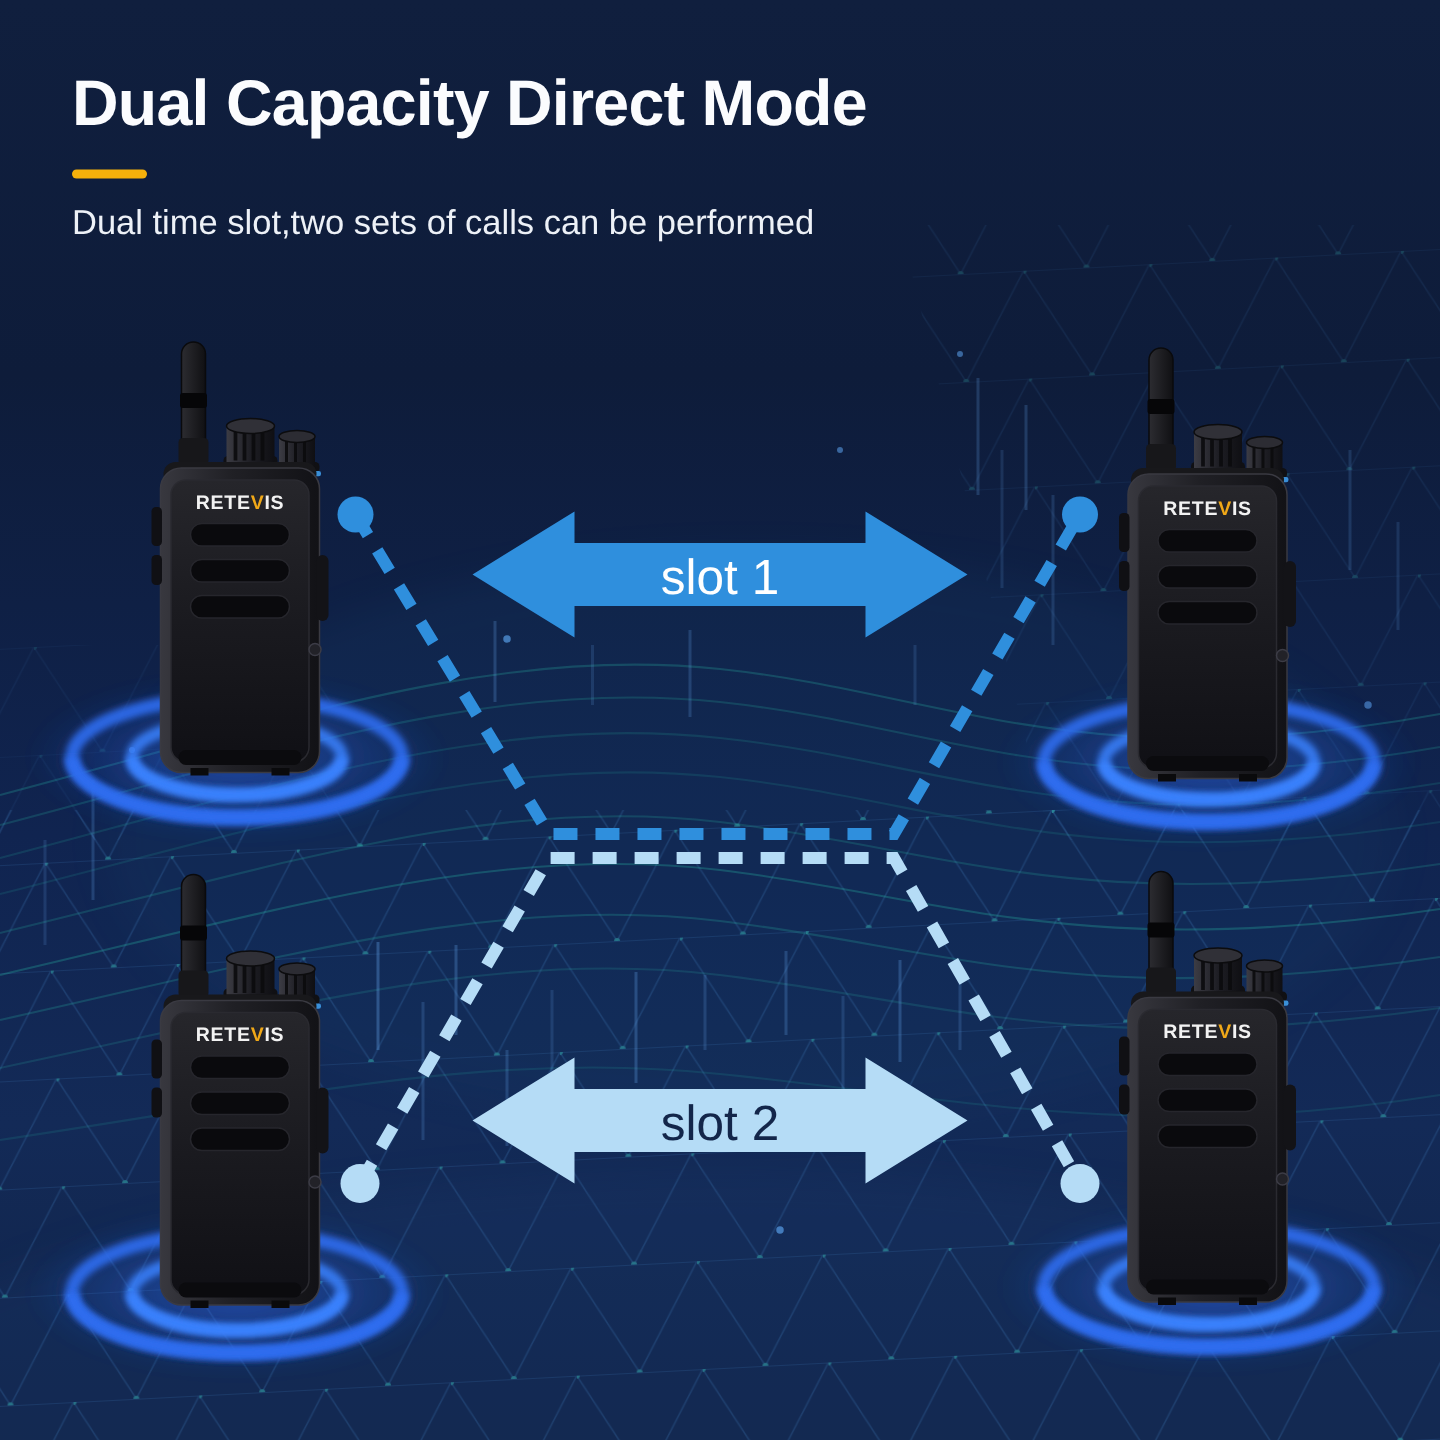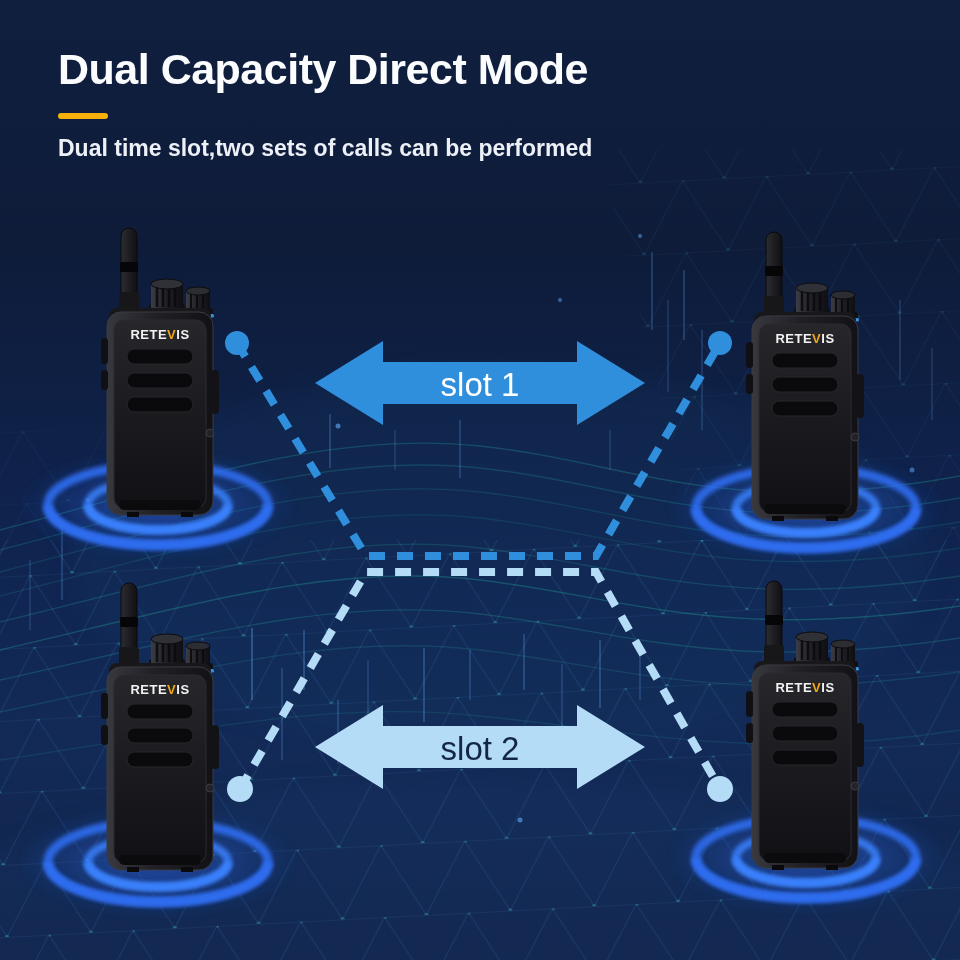--- a/index.html
+++ b/index.html
@@ -2,28 +2,28 @@
 <html><head>
 <meta charset="utf-8">
 <style>
   html,body{margin:0;padding:0;background:#091227;}
   .stage{
     position:relative;width:960px;height:960px;overflow:hidden;
     background:linear-gradient(180deg,#101f3e 0%,#0e1c3a 26%,#102450 58%,#132a57 78%,#102348 100%);
     font-family:"Liberation Sans",sans-serif;
   }
   .stage svg{position:absolute;left:0;top:0;display:block;}
-  .header{position:absolute;left:58px;top:46px;z-index:5;}
+  .header{position:absolute;left:48px;top:46px;z-index:5;}
   .page-title{
     margin:0;color:#fbfcfe;font-size:43px;font-weight:bold;letter-spacing:-0.5px;line-height:1.1;
   }
   .title-underline{
     width:50px;height:6px;border-radius:3px;background:#f6b10b;margin-top:20px;
   }
-  .subtitle{margin:14px 0 0 0;color:#edf1f7;font-size:23px;line-height:30px;font-weight:700;}
+  .subtitle{margin:14px 0 0 0;color:#edf1f7;font-size:23px;line-height:30px;font-weight:400;}
   .slot-label{font-family:"Liberation Sans",sans-serif;font-size:33px;}
 </style>
 </head>
 <body>
 
 <div class="stage">
 
 <svg width="960" height="960" viewBox="0 0 960 960">
   <defs>
     <pattern id="mesh" width="84" height="72" patternUnits="userSpaceOnUse" patternTransform="rotate(-3)">

